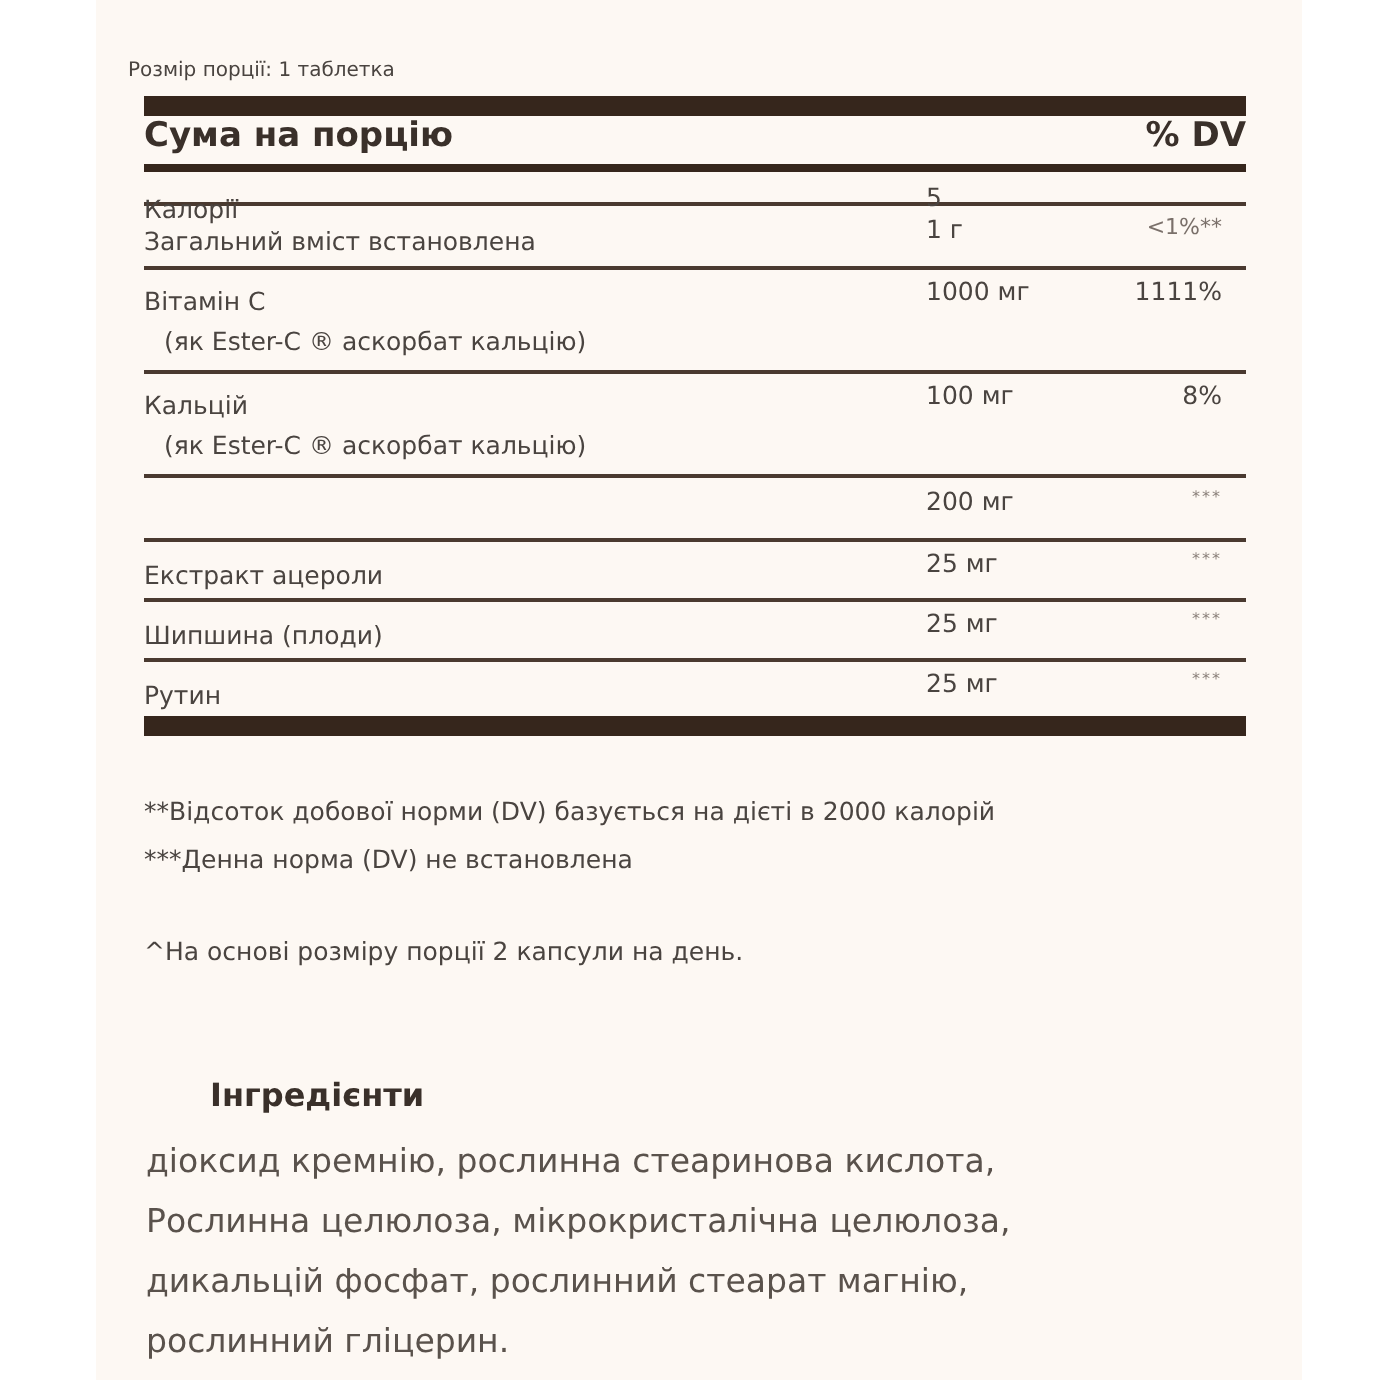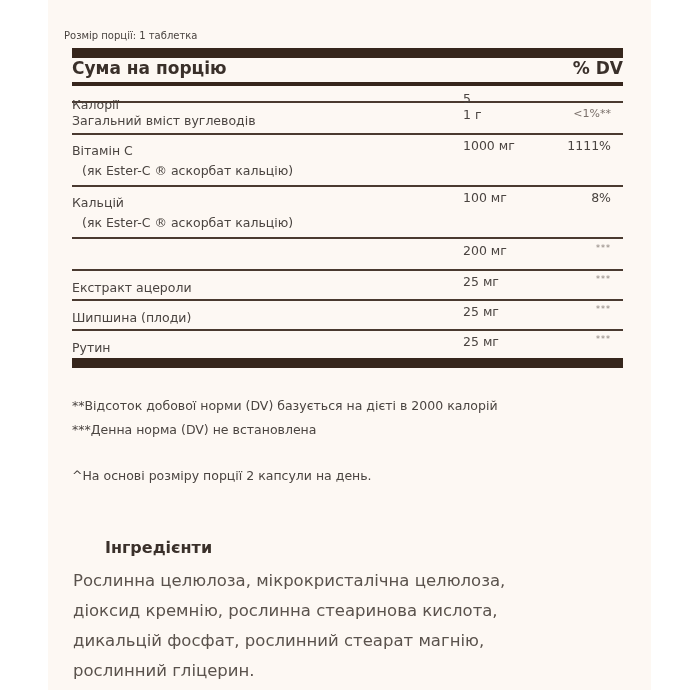--- a/index.html
+++ b/index.html
@@ -125,21 +125,21 @@
   </div>
   <div class="med-bar"></div>
 
   <div class="row" style="height:17px">
     <span class="name" style="top:11px">Калорії</span>
     <span class="amt" style="top:5px">5</span>
     <span class="dv" style="top:5px"></span>
   </div>
 
   <div class="row" style="height:32px">
-    <span class="name" style="top:10px">Загальний вміст вуглеводів</span>
+    <span class="name" style="top:10px">Загальний вміст встановлена</span>
     <span class="amt" style="top:4px">1 г</span>
     <span class="dv" style="top:4px; font-size:11px; color:#7a706a">&lt;1%**</span>
   </div>
 
   <div class="row" style="height:52px">
     <span class="name" style="top:8px">Вітамін С</span>
     <span class="sub" style="top:28px">(як Ester-C ® аскорбат кальцію)</span>
     <span class="amt" style="top:3px">1000 мг</span>
     <span class="dv" style="top:3px">1111%</span>
   </div>
@@ -179,17 +179,17 @@
 
 <div class="footnotes">
   <div>**Відсоток добової норми (DV) базується на дієті в 2000 калорій</div>
   <div>***Денна норма (DV) не встановлена</div>
   <div class="footnote-gap"></div>
   <div>^На основі розміру порції 2 капсули на день.</div>
 </div>
 
 <div class="ingredients-title">Інгредієнти</div>
 <div class="ingredients-text">
+  <div>діоксид кремнію, рослинна стеаринова кислота,</div>
   <div>Рослинна целюлоза, мікрокристалічна целюлоза,</div>
-  <div>діоксид кремнію, рослинна стеаринова кислота,</div>
   <div>дикальцій фосфат, рослинний стеарат магнію,</div>
   <div>рослинний гліцерин.</div>
 </div>
 
 </body></html>

